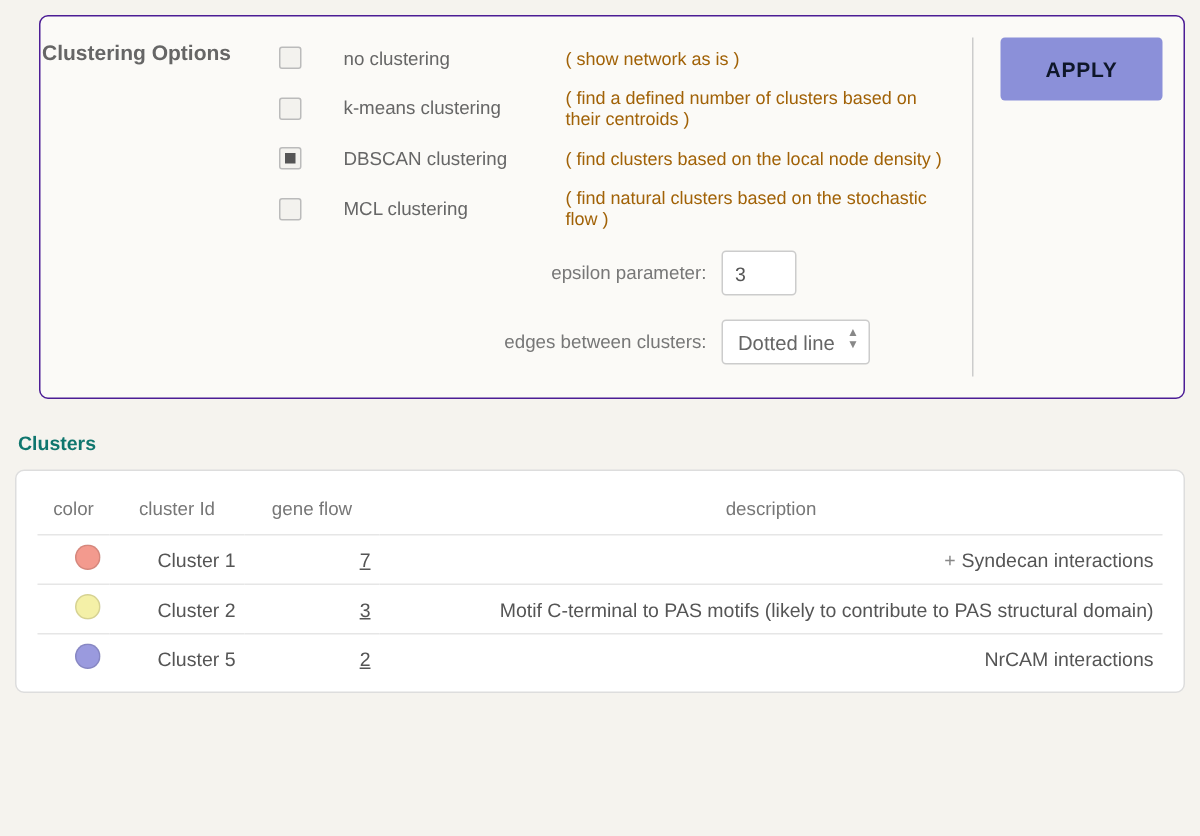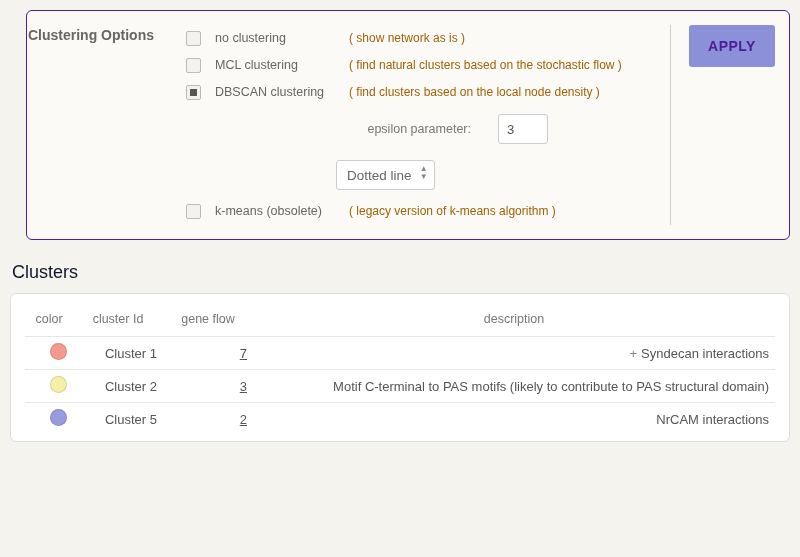--- a/index.html
+++ b/index.html
@@ -29,21 +29,22 @@
     min-width: 140px;
     padding-top: 2px;
   }
   .options-col {
     flex: 1;
     border-right: 1px solid #ccc;
     padding-right: 18px;
   }
   .opt-row {
     display: flex;
-    gap: 14px;
+    align-items: center;
+    gap: 28px;
     padding: 6px 0;
     font-size: 12.5px;
     color: #666;
   }
   .opt-row .cb {
     width: 15px;
     height: 15px;
     border: 1px solid #bbb;
     border-radius: 2px;
     background: #f3f2ee;
@@ -61,21 +62,21 @@
   .opt-label {
     min-width: 120px;
   }
   .opt-desc {
     color: #a16207;
     font-size: 12px;
   }
   .param-row {
     display: flex;
     align-items: center;
-    gap: 27px;
+    gap: 10px;
     padding: 8px 0 8px 150px;
     font-size: 12.5px;
     color: #777;
   }
   .param-label {
     min-width: 135px;
     text-align: right;
   }
   .txt-input {
     width: 50px;
@@ -105,34 +106,34 @@
     right: 6px;
     top: 4px;
     font-size: 8px;
     line-height: 8px;
     color: #888;
     display: flex;
     flex-direction: column;
   }
   .apply-btn {
     background: #8b90d9;
-    color: #4c1d95;
+    color: #0f172a;
     font-weight: 700;
     font-size: 14px;
     letter-spacing: 0.5px;
     border: none;
     border-radius: 3px;
-    width: 86px;
+    width: 108px;
     height: 42px;
     cursor: pointer;
   }
   .section-heading {
-    font-weight: 400;
-    color: #0f172a;
-    font-size: 18px;
+    font-weight: 700;
+    color: #0f766e;
+    font-size: 13px;
     margin: 22px 0 10px 2px;
   }
   .clusters-panel {
     background: #fff;
     border: 1px solid #ddd;
     border-radius: 6px;
     padding: 10px 14px 6px 14px;
   }
   table.clusters {
     width: 100%;
@@ -181,53 +182,54 @@
   <div class="panel-title">Clustering Options</div>
 
   <div class="options-col">
 
     <div class="opt-row">
       <span class="cb"></span>
       <span class="opt-label">no clustering</span>
       <span class="opt-desc">( show network as is )</span>
     </div>
 
+    <div class="opt-row">
+      <span class="cb"></span>
+      <span class="opt-label">k-means clustering</span>
+      <span class="opt-desc">( find a defined number of clusters based on their centroids )</span>
+    </div>
+
+    <div class="opt-row">
+      <span class="cb checked"></span>
+      <span class="opt-label">DBSCAN clustering</span>
+      <span class="opt-desc">( find clusters based on the local node density )</span>
+    </div>
 
     <div class="opt-row">
       <span class="cb"></span>
       <span class="opt-label">MCL clustering</span>
       <span class="opt-desc">( find natural clusters based on the stochastic flow )</span>
     </div>
 
-    <div class="opt-row">
-      <span class="cb checked"></span>
-      <span class="opt-label">DBSCAN clustering</span>
-      <span class="opt-desc">( find clusters based on the local node density )</span>
-    </div>
-
     <div class="param-row">
       <span class="param-label">epsilon parameter:</span>
       <input class="txt-input" value="3" style="">
     </div>
 
     <div class="param-row">
+      <span class="param-label">edges between clusters:</span>
       <span class="select-wrap">
         <span>Dotted line</span>
         <span class="arrows">
           <span>▲</span>
             <span>▼</span>
         </span>
       </span>
     </div>
 
-    <div class="opt-row">
-      <span class="cb"></span>
-      <span class="opt-label">k-means (obsolete)</span>
-      <span class="opt-desc">( legacy version of k-means algorithm )</span>
-    </div>
 
   </div>
 
   <button class="apply-btn">APPLY</button>
 </div>
 
 <div class="section-heading">Clusters</div>
 
 <div class="clusters-panel">
   <table class="clusters">

